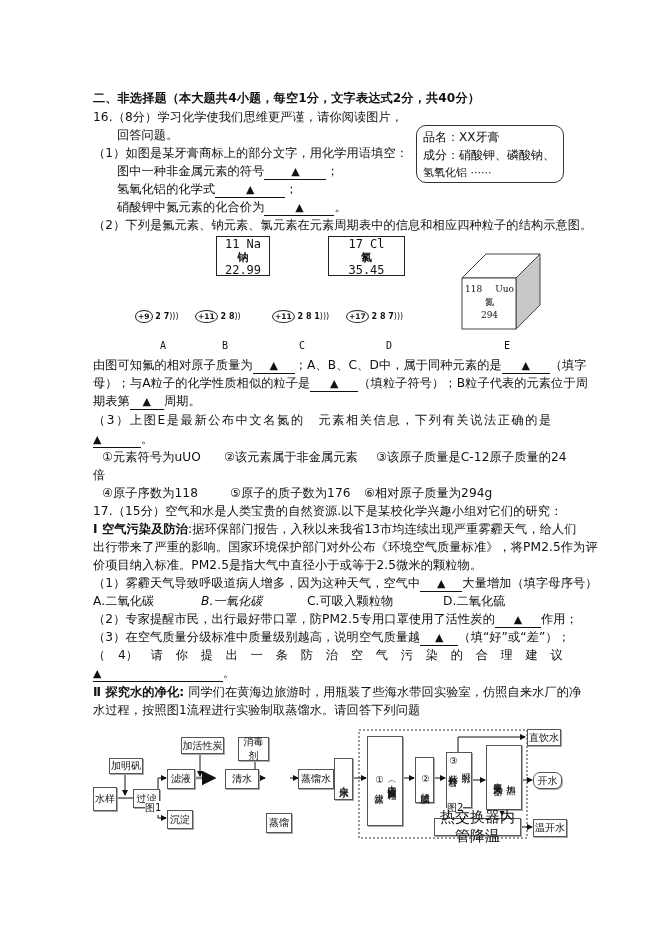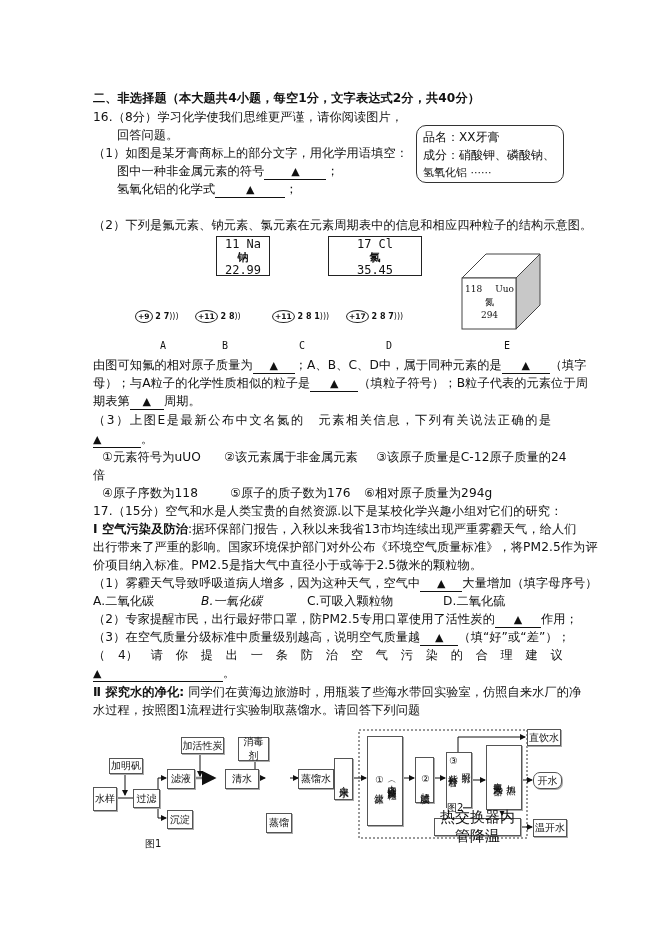--- a/index.html
+++ b/index.html
@@ -36,29 +36,32 @@
     <div style="font-size:11px;">氢氧化铝 ······</div>
   </div>
 
   <div class="line" style="top:144px;">（1）如图是某牙膏商标上的部分文字，用化学用语填空：</div>
   <div class="line" style="top:162px;left:117px;">
     <span>图中一种非金属元素的符号</span><span class="blank" style="width:62px;"><span class="tri">▲</span></span><span>；</span>
   </div>
   <div class="line" style="top:180px;left:117px;">
     <span>氢氧化铝的化学式</span><span class="blank" style="width:70px;"><span class="tri">▲</span></span><span>；</span>
   </div>
+  <div class="line" style="top:198px;left:117px;">
+    <span>硝酸钾中氮元素的化合价为</span><span class="blank" style="width:70px;"><span class="tri">▲</span></span><span>。</span>
+  </div>
 
   <div class="line" style="top:216px;">（2）下列是氟元素、钠元素、氯元素在元素周期表中的信息和相应四种粒子的结构示意图。</div>
 
   <div class="card" style="left:216px;top:236px;width:54px;height:40px;padding-top:1px;box-sizing:border-box;">
     <div><span>11</span> <span>Na</span></div>
     <div style="font-size:11px;font-weight:bold;">钠</div>
     <div>22.99</div>
   </div>
-  <div class="card" style="left:328px;top:236px;width:94px;height:40px;padding-top:1px;box-sizing:border-box;">
+  <div class="card" style="left:328px;top:236px;width:77px;height:40px;padding-top:1px;box-sizing:border-box;">
     <div><span>17</span> <span>Cl</span></div>
     <div style="font-size:11px;font-weight:bold;">氯</div>
     <div>35.45</div>
   </div>
 
   <div class="atom" style="left:135px;top:310px;">
     <span class="nuc">+9</span> <span>2 7</span><span style="font-weight:normal;">)))</span>
   </div>
   <div class="atom" style="left:195px;top:310px;">
     <span class="nuc">+11</span> <span>2 8</span><span style="font-weight:normal;">))</span>
@@ -191,21 +194,21 @@
     <line x1="520" y1="780" x2="532" y2="780" stroke="#111" marker-end="url(#ar)"></line>
     <line x1="502" y1="808" x2="502" y2="815" stroke="#111" marker-end="url(#ar)"></line>
     <line x1="519" y1="827" x2="532" y2="827" stroke="#111" marker-end="url(#ar)"></line>
   </svg>
 
   <div class="fb" style="left:93px;top:787px;width:22px;height:22px;">水样</div>
   <div class="fb" style="left:109px;top:758px;width:32px;height:14px;">加明矾</div>
   <div class="fb" style="left:133px;top:789px;width:25px;height:17px;">过滤</div>
   <div class="fb" style="left:167px;top:769px;width:26px;height:18px;">滤液</div>
   <div class="fb" style="left:167px;top:810px;width:24px;height:17px;">沉淀</div>
-  <div style="position:absolute;left:145px;top:801px;font-size:10px;background:#fff;margin-top:36px;">图1</div>
+  <div style="position:absolute;left:145px;top:801px;font-size:10px;background:#fff;">图1</div>
   <div class="fb" style="left:181px;top:737px;width:41px;height:15px;">加活性炭</div>
   <div class="fb" style="left:225px;top:769px;width:32px;height:18px;">清水</div>
   <div class="fb" style="left:238px;top:737px;width:29px;height:22px;">消毒剂</div>
   <div class="fb" style="left:266px;top:813px;width:24px;height:18px;">蒸馏</div>
   <div class="fb" style="left:298px;top:769px;width:34px;height:18px;">蒸馏水</div>
 
   <div class="fb vt" style="left:334px;top:758px;width:17px;height:40px;">自来水</div>
   <div class="fb" style="left:367px;top:736px;width:34px;height:88px;font-size:9.5px;">
     <span class="vt">①炭罐</span>
       <span class="vt" style="font-size:9px;">（内含活性炭颗粒）</span>

